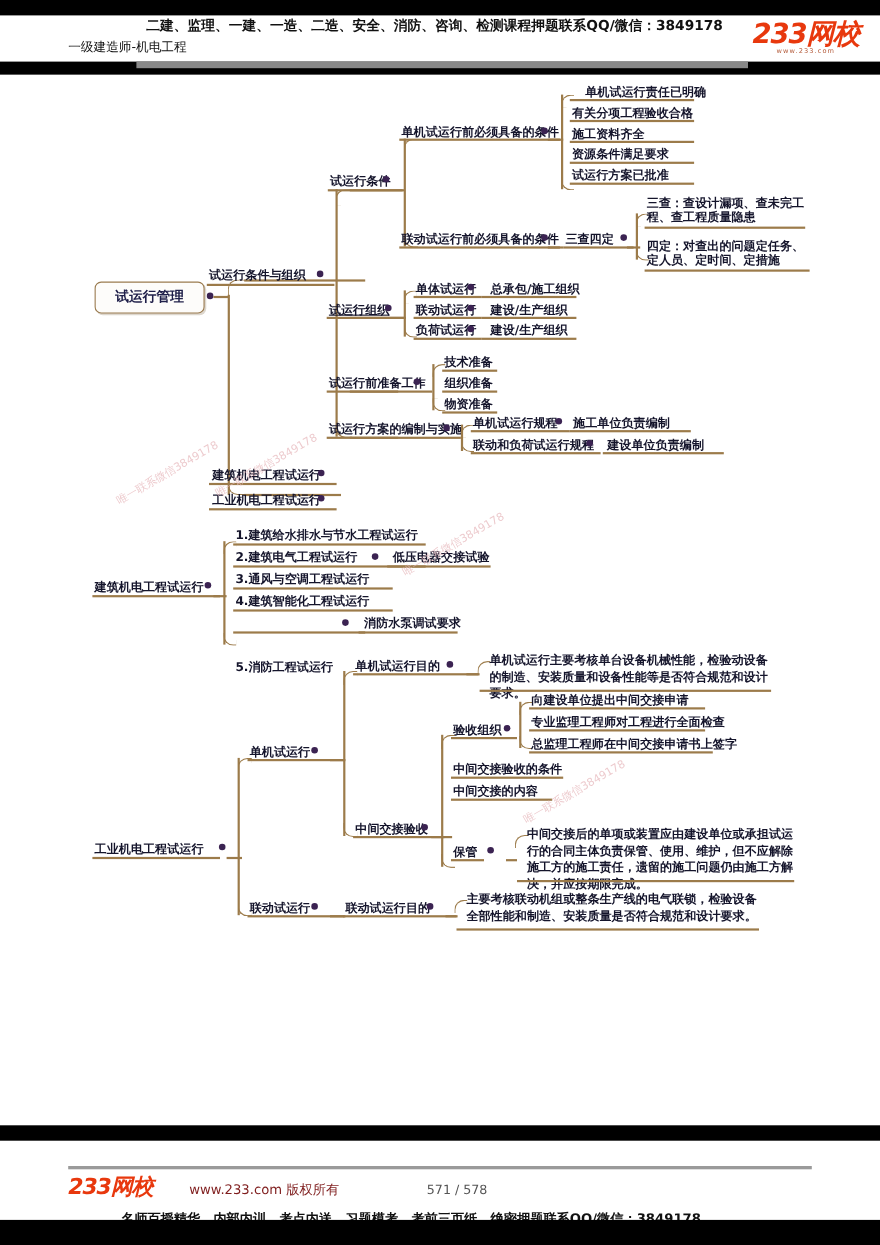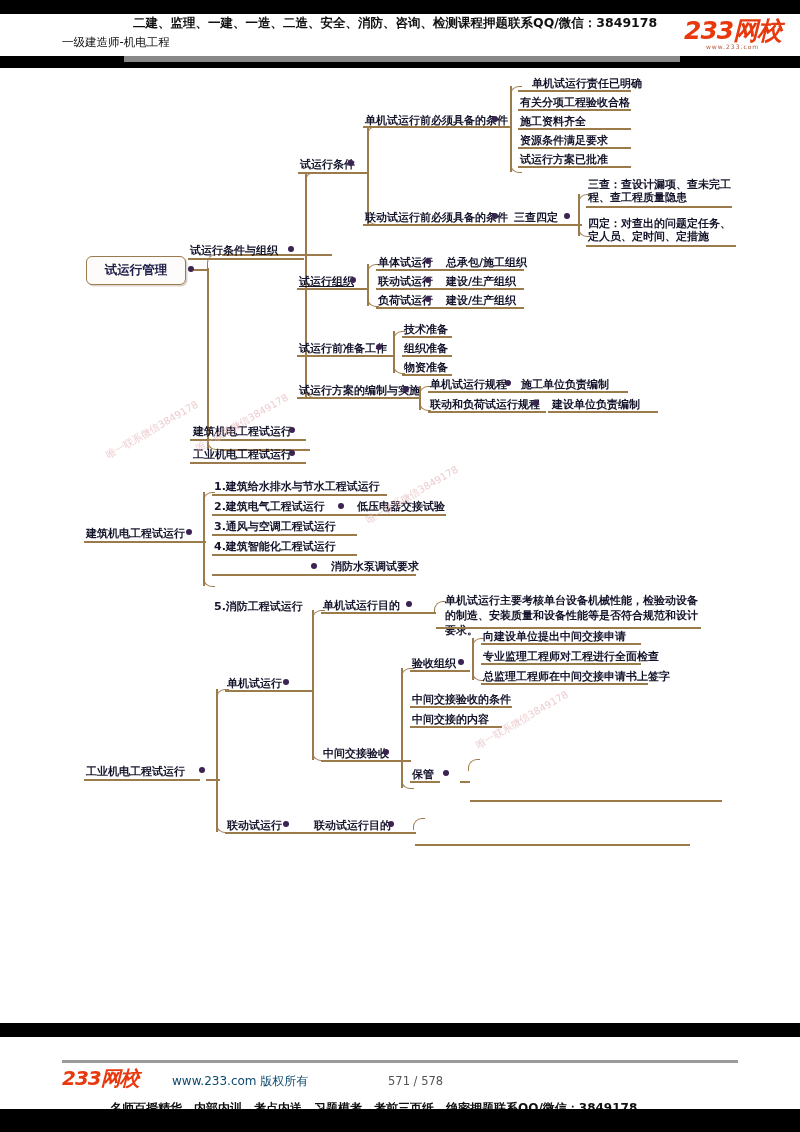--- a/index.html
+++ b/index.html
@@ -42,21 +42,21 @@
   .elb.tl{border-left-width:1.6px;border-top-width:1.6px;border-top-left-radius:9px;}
   .elb.bl{border-left-width:1.6px;border-bottom-width:1.6px;border-bottom-left-radius:9px;}
 
   .wm{position:absolute;color:#e7b9bd;opacity:.75;font-size:10px;transform:rotate(-30deg);white-space:nowrap;pointer-events:none;}
 
   
   .band-bot{position:absolute;left:0;top:1023px;width:800px;height:14px;background:#000;}
   .f-rule{position:absolute;left:62px;top:1060px;width:676px;height:2.5px;background:#9a9a9a;}
   .f-logo{left:62px;top:1068px;}
   .f-logo .l-main{font-size:20px;}
-  .f-url{position:absolute;left:172px;top:1073px;font-size:12px;color:#0c4a6e;white-space:nowrap;}
+  .f-url{position:absolute;left:172px;top:1073px;font-size:12px;color:#7f1d1d;white-space:nowrap;}
   .f-page{position:absolute;left:388px;top:1074px;font-size:11.5px;color:#555;white-space:nowrap;}
   .f-note{position:absolute;left:110px;top:1100px;font-size:12px;color:#111;white-space:nowrap;font-weight:600;}
   .band-bot2{position:absolute;left:0;top:1109px;width:800px;height:23px;background:#000;}
 </style>
 </head>
 <body>
 
 <div id="page">
 
   <div class="hdr-bar"></div>
@@ -295,32 +295,34 @@
     <div class="under" style="left:410px;top:638px;width:102px;"></div>
 
     <div class="nd" style="left:412px;top:645px;">中间交接的内容</div>
     <div class="under" style="left:410px;top:658px;width:92px;"></div>
 
     <div class="nd" style="left:412px;top:700px;">保管</div>
     <div class="under" style="left:410px;top:713px;width:30px;"></div>
     <div class="bul" style="left:443px;top:702px;"></div>
     <div class="ln lnh" style="left:460px;top:713px;width:10px;"></div>
     <div class="elb tl" style="left:468px;top:691px;width:11px;height:11px;"></div>
+    <div class="nd wrap" style="left:479px;top:683px;width:242px;line-height:15px;">中间交接后的单项或装置应由建设单位或承担试运行的合同主体负责保管、使用、维护，但不应解除施工方的施工责任，遗留的施工问题仍由施工方解决，并应按期限完成。</div>
     <div class="under" style="left:470px;top:732px;width:252px;"></div>
 
     <div class="nd" style="left:227px;top:751px;">联动试运行</div>
     <div class="under" style="left:225px;top:764px;width:88px;"></div>
     <div class="bul" style="left:283px;top:753px;"></div>
     <div class="ln lnh" style="left:300px;top:764px;width:14px;"></div>
 
     <div class="nd" style="left:314px;top:751px;">联动试运行目的</div>
     <div class="under" style="left:312px;top:764px;width:104px;"></div>
     <div class="bul" style="left:388px;top:753px;"></div>
     <div class="ln lnh" style="left:405px;top:764px;width:10px;"></div>
     <div class="elb tl" style="left:413px;top:750px;width:11px;height:11px;"></div>
+    <div class="nd wrap" style="left:424px;top:742px;width:266px;line-height:15px;">主要考核联动机组或整条生产线的电气联锁，检验设备全部性能和制造、安装质量是否符合规范和设计要求。</div>
     <div class="under" style="left:415px;top:776px;width:275px;"></div>
 
     <div class="wm" style="left:190px;top:348px;">唯一联系微信3849178</div>
     <div class="wm" style="left:100px;top:355px;">唯一联系微信3849178</div>
     <div class="wm" style="left:470px;top:645px;">唯一联系微信3849178</div>
     <div class="wm" style="left:360px;top:420px;">唯一联系微信3849178</div>
   </div>
 
   <div class="band-bot"></div>
   <div class="f-rule"></div>

